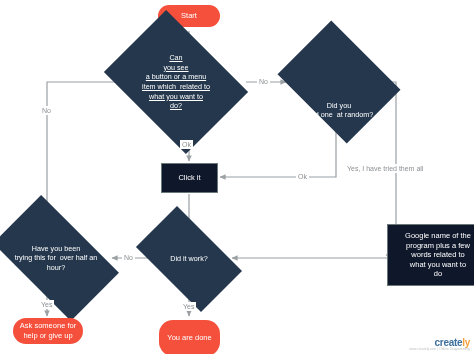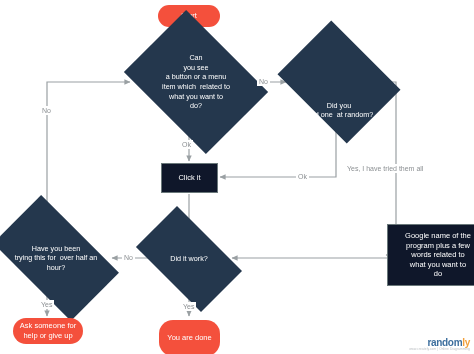--- a/index.html
+++ b/index.html
@@ -134,21 +134,21 @@
       <path d="M47,258 L47,82 L130,82" marker-end="url(#arw)"></path>
 
       <path d="M47,290 L47,316" marker-end="url(#arw)"></path>
     </g>
   </svg>
 
   <div class="node pill" style="left:158px; top:5px; width:62px; height:22px;">
     <span>Start</span>
   </div>
 
-  <div class="node diamond" style="left:138px; top:38px; width:116px; height:88px;">
+  <div class="node diamond" style="left:118px; top:38px; width:116px; height:88px;text-decoration:underline;">
     <span class="dshape"></span>
     <span class="dtext">Can<br>you&nbsp;see<br>a&nbsp;button&nbsp;or&nbsp;a&nbsp;menu<br>item&nbsp;which&nbsp;&nbsp;related&nbsp;to<br>what&nbsp;you&nbsp;want&nbsp;to<br>do?</span>
   </div>
 
   <div class="node diamond" style="left:290px; top:44px; width:98px; height:76px;align-items:flex-end;">
     <span class="dshape"></span>
     <span class="dtext">Did&nbsp;you<br>tried&nbsp;one&nbsp;&nbsp;at&nbsp;random?</span>
   </div>
 
   <div class="node rect" style="left:161px; top:163px; width:57px; height:30px;">
@@ -187,17 +187,17 @@
 
   <div class="elabel" style="left:122px; top:253px;">No</div>
 
   <div class="elabel" style="left:40px; top:106px;">No</div>
 
   <div class="elabel" style="left:39px; top:300px;">Yes</div>
 
   <div class="elabel" style="left:181px; top:302px;">Yes</div>
 
   <div id="watermark">
-    <div id="wm-name"><span>random</span><span class="accent">ly</span></div>
+    <div id="wm-name"><span>create</span><span class="accent">ly</span></div>
     <div id="wm-tag">www.creately.com | Online Diagramming</div>
   </div>
 
 </div>
 
 </body></html>

